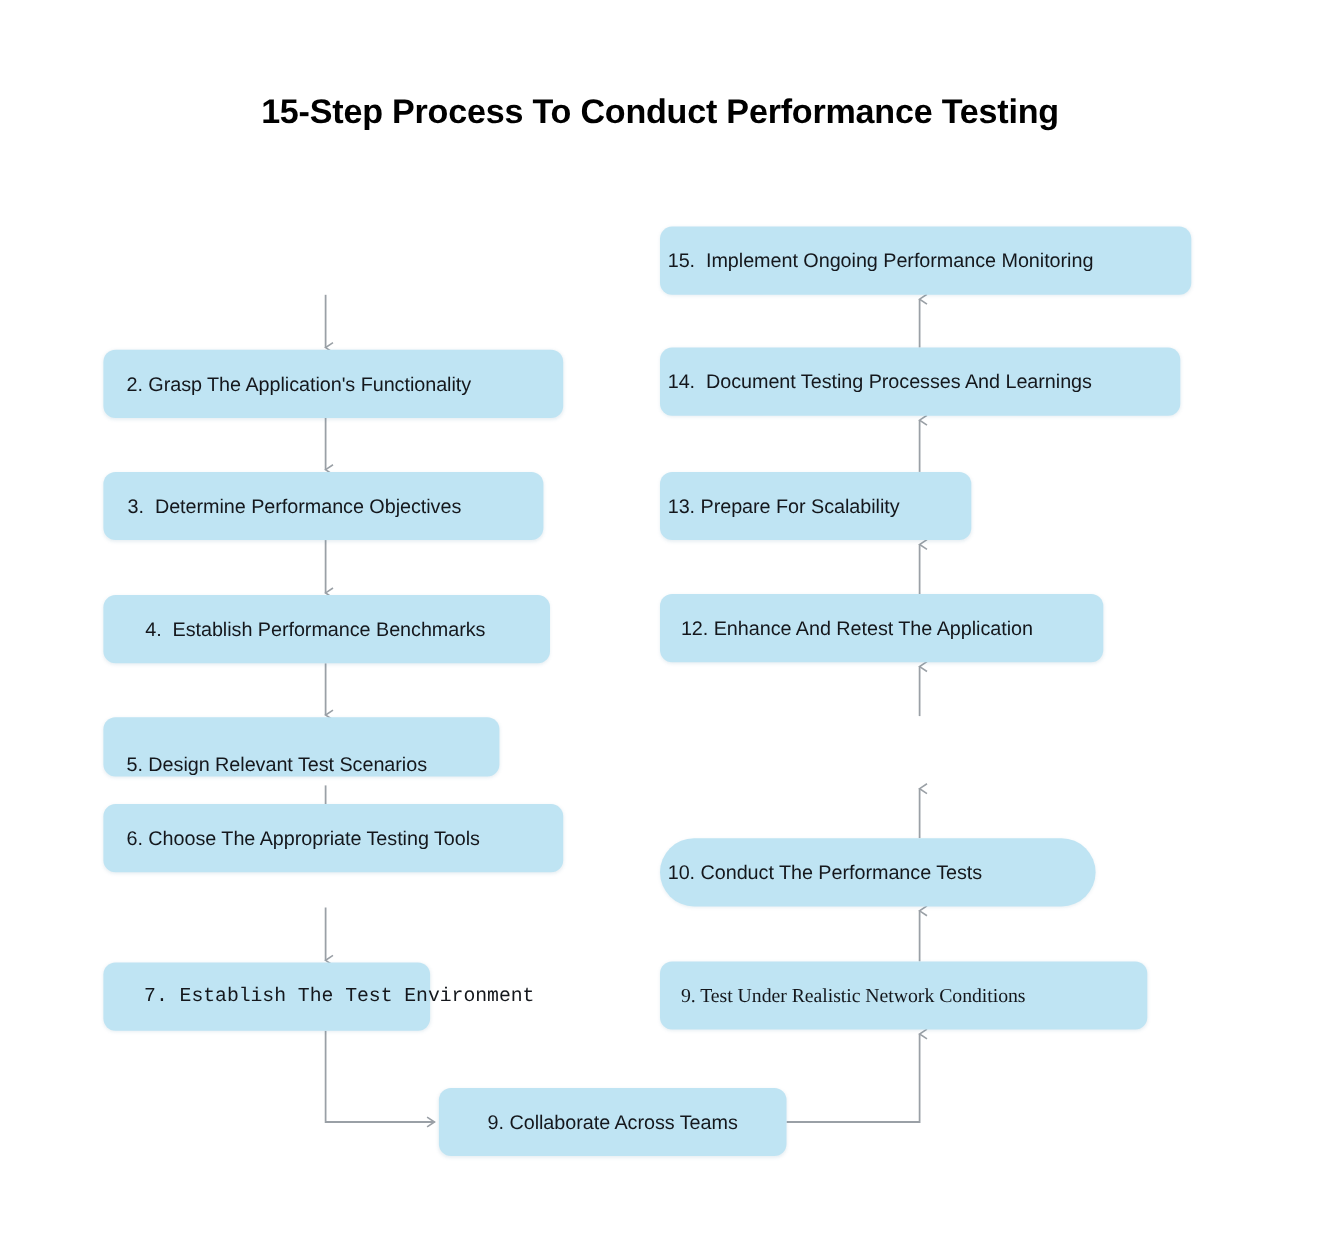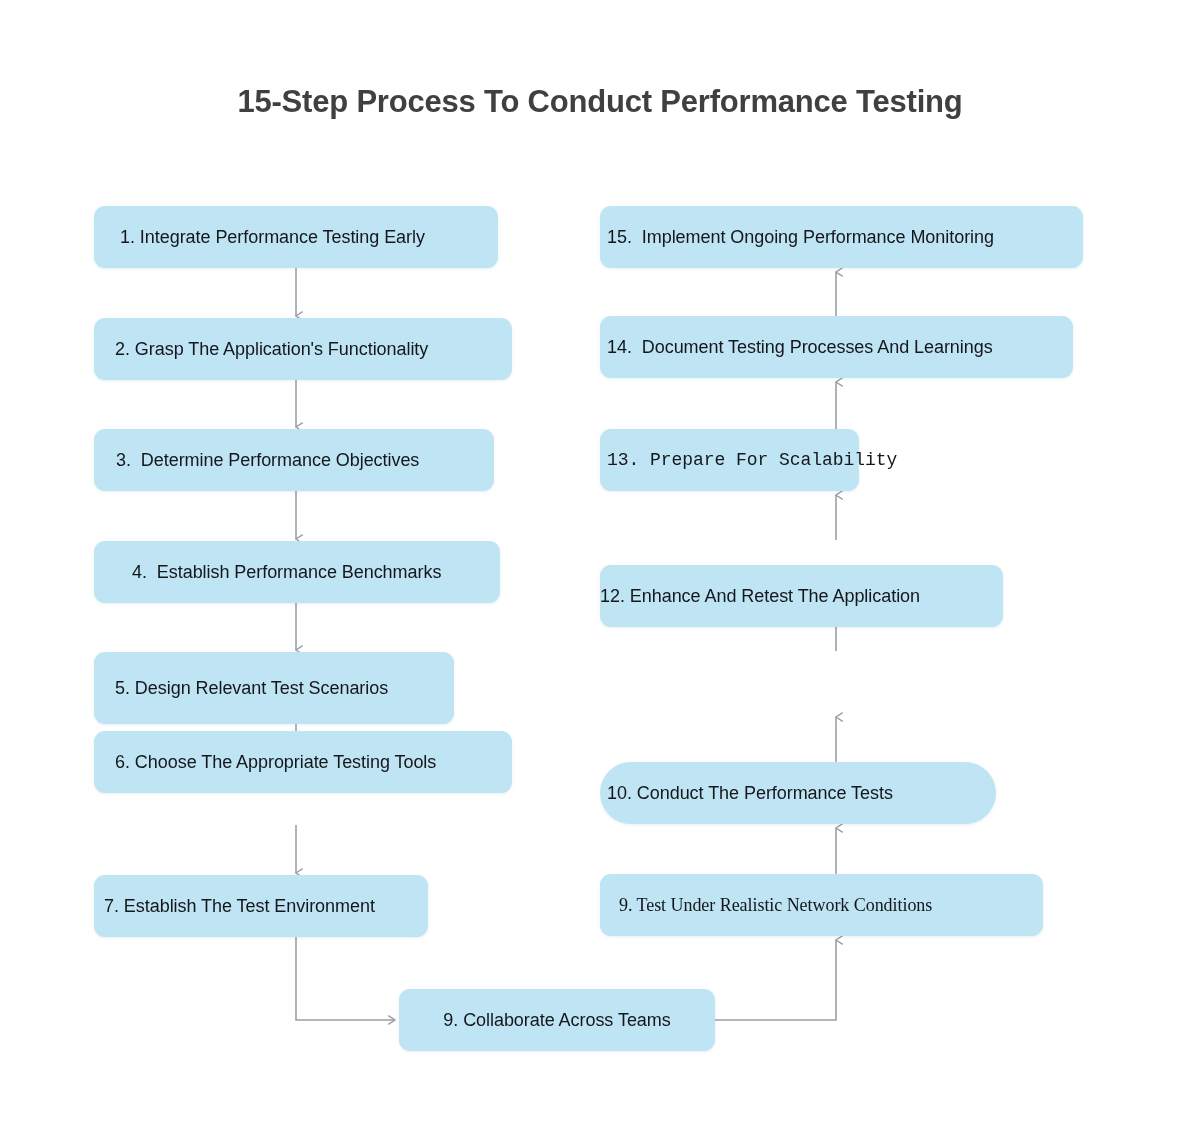--- a/index.html
+++ b/index.html
@@ -21,21 +21,21 @@
   }
   #title {
     position: absolute;
     left: 0;
     top: 84px;
     width: 1200px;
     text-align: center;
     font-size: 31px;
     font-weight: 700;
     letter-spacing: -0.2px;
-    color: #404040;
+    color: #000000;
     white-space: nowrap;
   }
   .step-box {
     position: absolute;
     box-sizing: border-box;
     background: #bfe4f3;
     border-radius: 11px;
     display: flex;
     align-items: center;
     box-shadow: 0 1px 3px rgba(80,130,160,0.13);
@@ -92,66 +92,63 @@
 
       <line x1="836" y1="874" x2="836" y2="828" marker-end="url(#arrow-up)"></line>
       <line x1="836" y1="762" x2="836" y2="717" marker-end="url(#arrow-up)"></line>
       <line x1="836" y1="651" x2="836" y2="606" marker-end="url(#arrow-up)"></line>
       <line x1="836" y1="540" x2="836" y2="495" marker-end="url(#arrow-up)"></line>
       <line x1="836" y1="429" x2="836" y2="382" marker-end="url(#arrow-up)"></line>
       <line x1="836" y1="316" x2="836" y2="272" marker-end="url(#arrow-up)"></line>
     </g>
   </svg>
 
-  <div class="step-box" style="left:94px; top:206px; width:404px; height:62px; padding-left:26px;">
-    <span class="step-label">1. Integrate Performance Testing Early</span>
-  </div>
 
   <div class="step-box" style="left:94px; top:318px; width:418px; height:62px; padding-left:21px;">
     <span class="step-label">2. Grasp The Application's Functionality</span>
   </div>
 
   <div class="step-box" style="left:94px; top:429px; width:400px; height:62px; padding-left:22px;">
     <span class="step-label">3.  Determine Performance Objectives</span>
   </div>
 
   <div class="step-box" style="left:94px; top:541px; width:406px; height:62px; padding-left:38px;">
     <span class="step-label">4.  Establish Performance Benchmarks</span>
   </div>
 
-  <div class="step-box" style="left:94px; top:652px; width:360px; height:72px; padding-left:21px;">
+  <div class="step-box" style="left:94px; top:652px; width:360px; height:54px; padding-left:21px;align-items:flex-end;">
     <span class="step-label">5. Design Relevant Test Scenarios</span>
   </div>
 
   <div class="step-box" style="left:94px; top:731px; width:418px; height:62px; padding-left:21px;">
     <span class="step-label">6. Choose The Appropriate Testing Tools</span>
   </div>
 
-  <div class="step-box" style="left:94px; top:875px; width:334px; height:62px; padding-left:10px;">
+  <div class="step-box" style="left:94px; top:875px; width:297px; height:62px; padding-left:37px;font-family:Liberation Mono, monospace;">
     <span class="step-label">7. Establish The Test Environment</span>
   </div>
 
   <div class="step-box" style="left:399px; top:989px; width:316px; height:62px; justify-content:center;">
     <span class="step-label">9. Collaborate Across Teams</span>
   </div>
 
   <div class="step-box" style="left:600px; top:874px; width:443px; height:62px; padding-left:19px;font-family:Liberation Serif, serif;">
     <span class="step-label">9. Test Under Realistic Network Conditions</span>
   </div>
 
   <div class="step-box" style="left:600px; top:762px; width:396px; height:62px; padding-left:7px;border-radius:31px;">
     <span class="step-label">10. Conduct The Performance Tests</span>
   </div>
 
 
-  <div class="step-box" style="left:600px; top:540px; width:403px; height:62px; padding-left:0;margin-top:25px;">
+  <div class="step-box" style="left:600px; top:540px; width:403px; height:62px; padding-left:19px;">
     <span class="step-label">12. Enhance And Retest The Application</span>
   </div>
 
-  <div class="step-box" style="left:600px; top:429px; width:259px; height:62px; padding-left:7px;font-family:Liberation Mono, monospace;">
+  <div class="step-box" style="left:600px; top:429px; width:283px; height:62px; padding-left:7px;">
     <span class="step-label">13. Prepare For Scalability</span>
   </div>
 
   <div class="step-box" style="left:600px; top:316px; width:473px; height:62px; padding-left:7px;">
     <span class="step-label">14.  Document Testing Processes And Learnings</span>
   </div>
 
   <div class="step-box" style="left:600px; top:206px; width:483px; height:62px; padding-left:7px;">
     <span class="step-label">15.  Implement Ongoing Performance Monitoring</span>
   </div>

